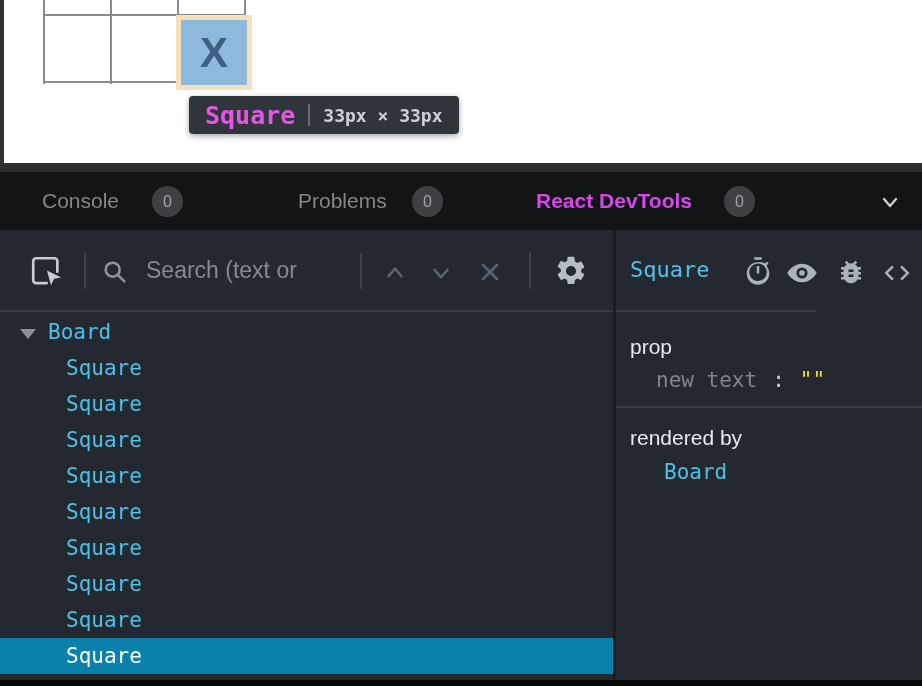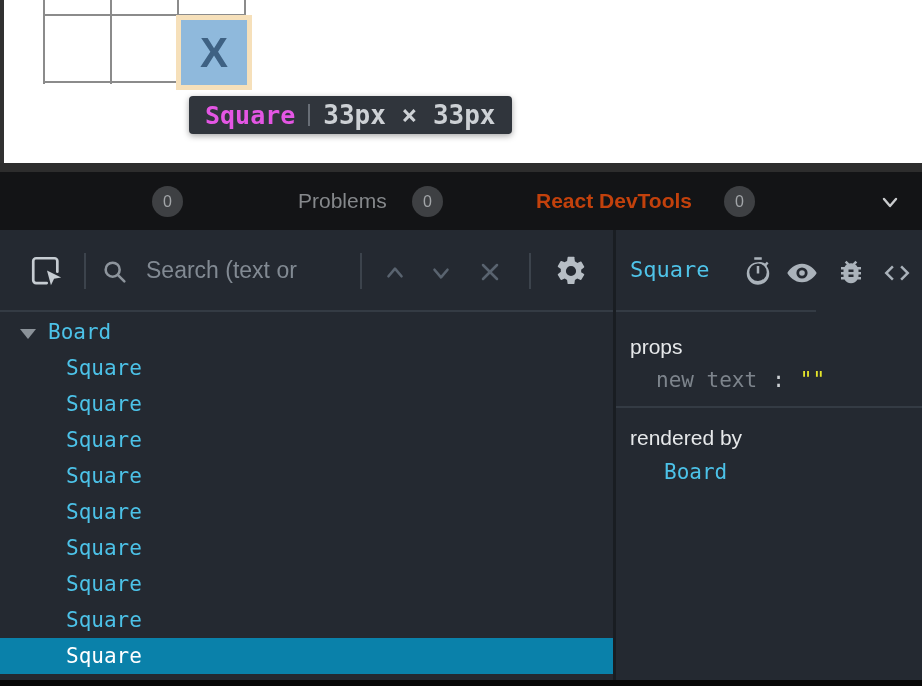--- a/index.html
+++ b/index.html
@@ -17,27 +17,27 @@
   #hl-outer { position:absolute; left:172px; top:15px; width:76px; height:75px;
     background:#f6e0ba; }
   #hl-inner { position:absolute; left:5px; top:5px; right:5px; bottom:5px;
     background:#8fb9dc; display:flex; align-items:center; justify-content:center;
     color:#3e6183; font-weight:bold; font-size:42px; }
   #inspect-tooltip { position:absolute; left:185px; top:96px; height:38px;
     background:#30353c; border-radius:4px; display:flex; align-items:center;
     padding:0 16px; box-shadow:0 2px 6px rgba(0,0,0,.35); }
   #tt-label { color:#e456e4; font-weight:bold; font-size:25px; }
   #tt-sep { width:2px; height:22px; background:#686e76; margin:0 13px; }
-  #tt-dims { color:#cdd1d5; font-weight:bold; font-size:26px; }
+  #tt-dims { color:#cdd1d5; font-weight:bold; font-size:18px; }
 
   
   #tab-strip-border { position:absolute; left:0; top:163px; width:922px; height:9px; background:#2d2d2d; }
   #tab-bar { position:absolute; left:0; top:172px; width:922px; height:58px; background:#131416; }
   .tab-label { position:absolute; top:0; height:58px; line-height:58px; font-size:21px; color:#85888b; }
-  .tab-label.active { color:#c2410c; font-weight:600; }
+  .tab-label.active { color:#d946ef; font-weight:600; }
   .tab-badge { position:absolute; top:14px; width:31px; height:31px; border-radius:50%;
     background:#3e4043; color:#a2a5a8; font-size:16px; display:flex;
     align-items:center; justify-content:center; }
   #tab-caret { position:absolute; left:878px; top:18px; color:#c9cbcd; }
 
   
   #panel { position:absolute; left:0; top:230px; width:922px; height:450px; background:#242931; }
   #vdivider { position:absolute; left:613px; top:0; width:3px; height:450px; background:#191d22; }
 
   #dt-toolbar { position:absolute; left:0; top:0; width:816px; height:82px;
@@ -100,20 +100,21 @@
 
     <div id="inspect-tooltip" class="mono">
       <span id="tt-label">Square</span>
       <span id="tt-sep"></span>
       <span id="tt-dims">33px × 33px</span>
     </div>
   </div>
 
   <div id="tab-strip-border"></div>
   <div id="tab-bar">
+    <span class="tab-label" style="left:42px">Console</span>
     <span class="tab-badge" style="left:152px">0</span>
     <span class="tab-label" style="left:298px">Problems</span>
     <span class="tab-badge" style="left:412px">0</span>
     <span class="tab-label active" style="left:536px">React DevTools</span>
     <span class="tab-badge" style="left:724px">0</span>
     <span id="tab-caret">
       <svg width="24" height="24" viewBox="0 0 24 24">
           <polyline points="6,9 12,16 18,9" fill="none" stroke="currentColor" stroke-width="2.4" stroke-linecap="round" stroke-linejoin="round"></polyline>
         </svg>
     </span>
@@ -215,21 +216,21 @@
         </div>
       <div class="trow child selected">
           <span>Square</span>
         </div>
     </div>
 
     <div id="vdivider"></div>
 
     <div id="details">
       <div class="section" style="height:94px">
-        <span class="sec-title" style="top:21px">props</span>
+        <span class="sec-title" style="top:21px">prop</span>
         <span class="kv mono" style="top:54px">
           <span class="k-gray">new text</span><span class="colon" style="margin:0 15px">:</span><span class="val-yellow">""</span>
         </span>
       </div>
       <div class="section last" style="height:123px">
         <span class="sec-title" style="top:18px">rendered by</span>
         <span id="rendered-link" class="mono">Board</span>
       </div>
     </div>
   </div>

